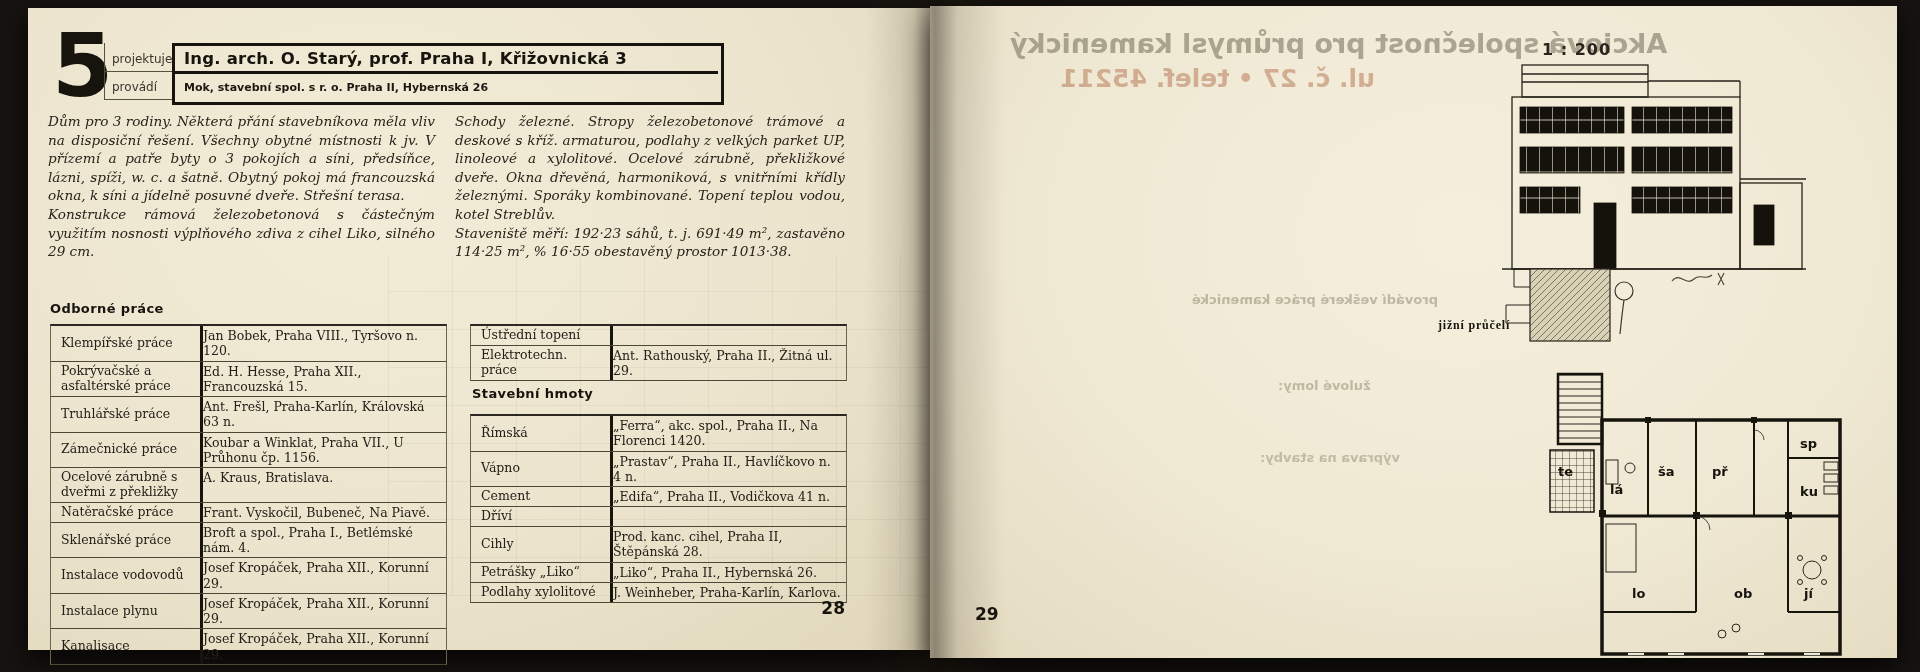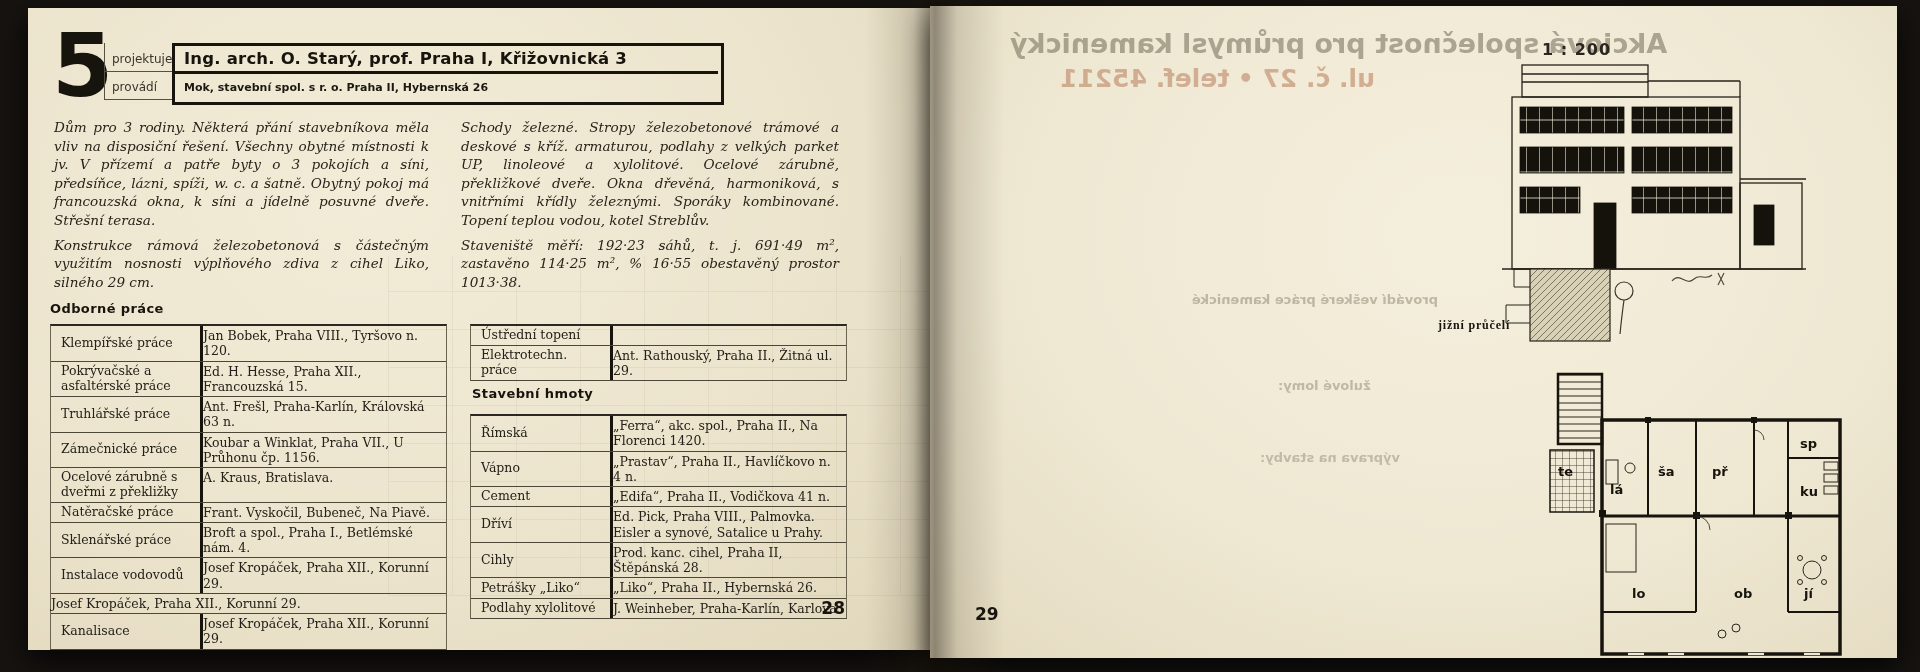--- a/index.html
+++ b/index.html
@@ -23,21 +23,21 @@
   .hdr-mid{left:144px;top:63px;width:546px;height:0;border-top:3px solid #17140e;}
   .hdr-sub{left:156px;top:73px;width:530px;font-family:"DejaVu Sans",sans-serif;font-weight:bold;
     font-size:11px;color:#1b1812;}
   .hdr-lab{font-family:"DejaVu Sans",sans-serif;font-size:12px;color:#3a352c;}
   .hdr-lab1{left:84px;top:44px;}
   .hdr-lab2{left:84px;top:72px;}
   .hdr-vline{left:76px;top:35px;width:0;height:56px;border-left:1px solid #55503f;}
   .hdr-hline{left:76px;top:63px;width:68px;height:0;border-top:1px solid #55503f;}
   .hdr-bline{left:76px;top:91px;width:68px;height:0;border-top:1px solid #55503f;}
   .bodycol{top:104px;font-style:italic;font-size:13.6px;line-height:1.37;text-align:justify;color:#28231b;}
-  .bodycol p{margin:6px;}
+  .bodycol p{margin:0;}
   .col1{left:20px;width:387px;}
   .col2{left:427px;width:390px;}
   .tbl-heading{font-family:"DejaVu Sans",sans-serif;font-weight:bold;font-size:13px;
     letter-spacing:.4px;color:#17140e;}
   .h-odborne{left:22px;top:293px;}
   .h-hmoty{left:444px;top:378px;}
   .tbl{border-top:2px solid #2c2720;border-bottom:1px solid #4d4738;
     border-left:1px solid #6b6450;border-right:1px solid #6b6450;font-size:12.5px;}
   .tbl-left{left:22px;top:316px;width:395px;}
   .tbl-r1{left:442px;top:316px;width:375px;}
@@ -129,20 +129,21 @@
       </div>
       <div class="trow">
         <div class="tcell tlabel">Sklenářské práce</div>
         <div class="tcell tvalue">Broft a spol., Praha I., Betlémské nám. 4.</div>
       </div>
       <div class="trow">
         <div class="tcell tlabel">Instalace vodovodů</div>
         <div class="tcell tvalue">Josef Kropáček, Praha XII., Korunní 29.</div>
       </div>
       <div class="trow">
+        <div class="tcell tlabel">Instalace plynu</div>
         <div class="tcell tvalue">Josef Kropáček, Praha XII., Korunní 29.</div>
       </div>
       <div class="trow">
         <div class="tcell tlabel">Kanalisace</div>
         <div class="tcell tvalue">Josef Kropáček, Praha XII., Korunní 29.</div>
       </div>
     </div>
 
     <div class="abs tbl tbl-r1">
       <div class="trow">
@@ -163,21 +164,20 @@
       <div class="trow">
         <div class="tcell tlabel">Vápno</div>
         <div class="tcell tvalue">„Prastav“, Praha II., Havlíčkovo n. 4 n.</div>
       </div>
       <div class="trow">
         <div class="tcell tlabel">Cement</div>
         <div class="tcell tvalue">„Edifa“, Praha II., Vodičkova 41 n.</div>
       </div>
       <div class="trow">
         <div class="tcell tlabel">Dříví</div>
-        <div class="tcell tvalue">Ed. Pick, Praha VIII., Palmovka. Eisler a synové, Satalice u Prahy.</div>
       </div>
       <div class="trow">
         <div class="tcell tlabel">Cihly</div>
         <div class="tcell tvalue">Prod. kanc. cihel, Praha II, Štěpánská 28.</div>
       </div>
       <div class="trow">
         <div class="tcell tlabel">Petrášky „Liko“</div>
         <div class="tcell tvalue">„Liko“, Praha II., Hybernská 26.</div>
       </div>
       <div class="trow">

